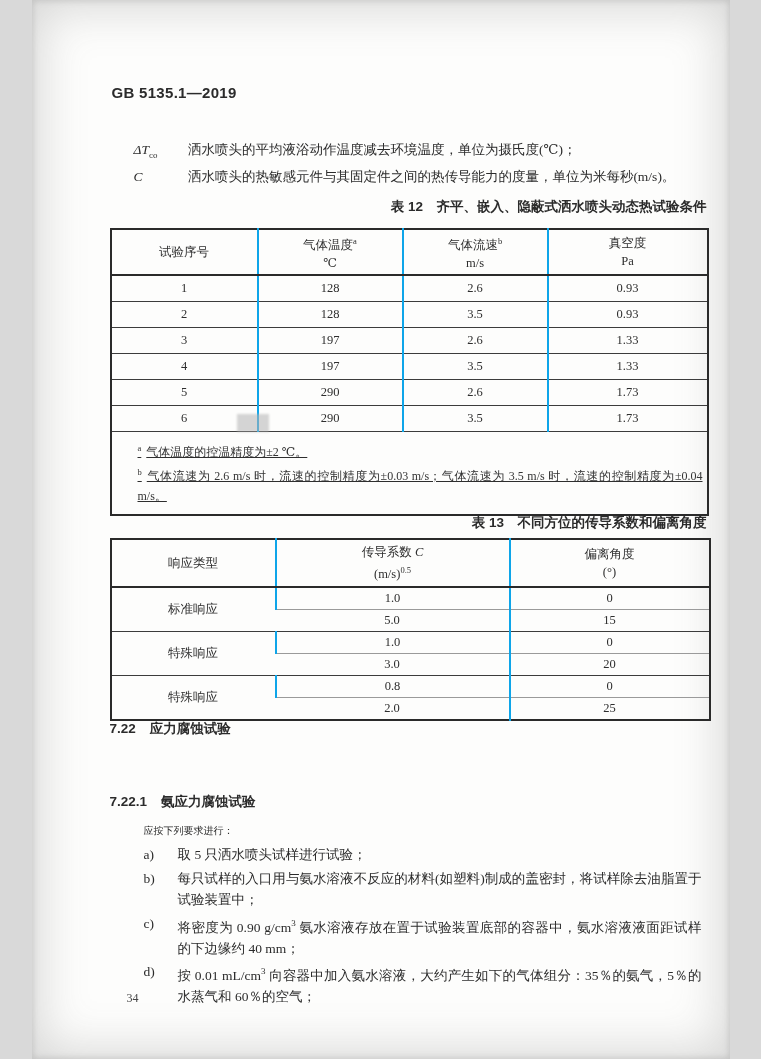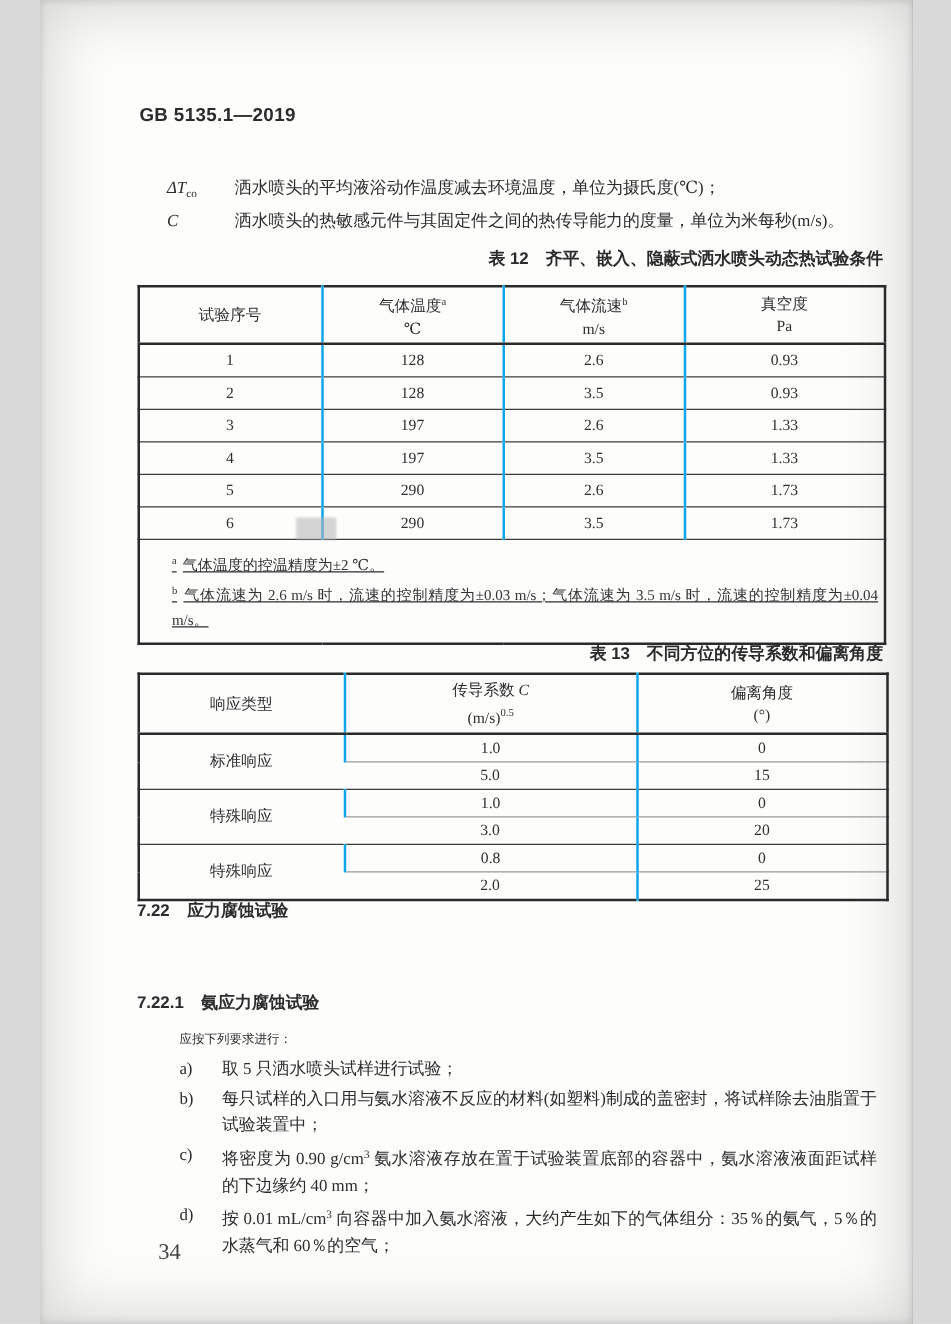--- a/index.html
+++ b/index.html
@@ -49,21 +49,21 @@
     font-weight:bold;font-size:13.5px;white-space:nowrap;}
   .sec-722{top:720px;}
   .sec-7221{top:793px;}
   .sec .sec-no{margin-right:14px;}
   .intro{position:absolute;left:112px;top:824px;font-size:10px;}
   .list{position:absolute;left:112px;top:844px;width:558px;font-size:13.5px;}
   .li{position:relative;padding-left:34px;line-height:21.5px;margin-bottom:2px;text-align:justify;}
   .li .marker{position:absolute;left:0;top:0;}
   .li sup{font-size:9px;}
   
-  .page-num{position:absolute;left:95px;top:991px;font-size:18px;color:#454545;}
+  .page-num{position:absolute;left:95px;top:991px;font-size:12px;color:#454545;}
   
   .artifact{position:absolute;left:205px;top:414px;width:32px;height:18px;
     background:rgba(178,178,178,0.55);filter:blur(1px);}
 </style>
 </head>
 <body>
 
 <div class="page">
 
   <div class="std-header">GB 5135.1—2019</div>

